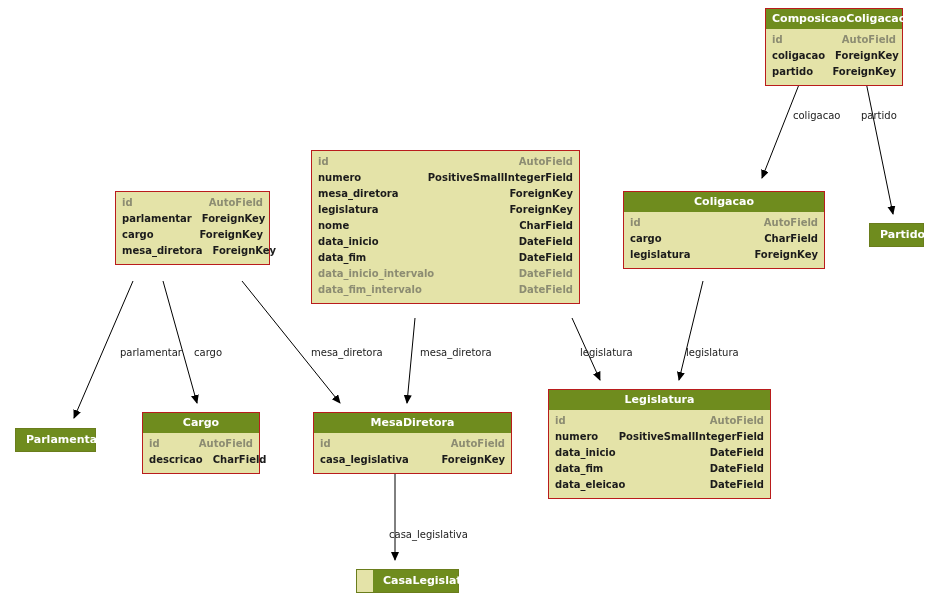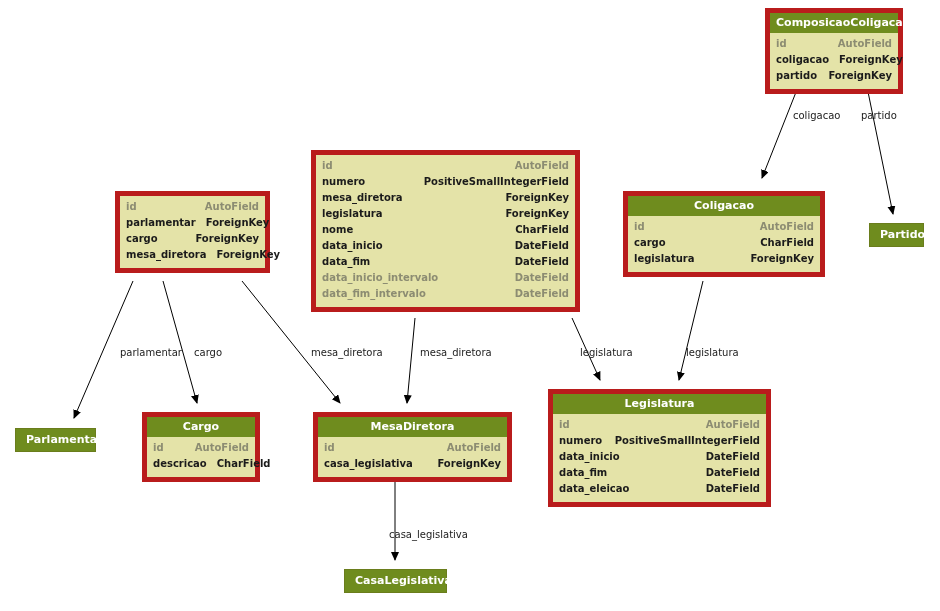--- a/index.html
+++ b/index.html
@@ -18,21 +18,21 @@
   svg.edges {
     position: absolute;
     left: 0;
     top: 0;
     width: 940px;
     height: 611px;
     pointer-events: none;
   }
   .entity {
     position: absolute;
-    border: 5px solid #b91c1c;
+    border: 1px solid #b91c1c;
     box-sizing: border-box;
     background: #e4e3a8;
   }
   .entity .title {
     background: #6f8c1e;
     color: #ffffff;
     font-weight: bold;
     font-size: 11px;
     text-align: center;
     padding: 3px 6px 4px 6px;
@@ -242,21 +242,21 @@
           </div>
           <div class="field">
             <span class="fname">casa_legislativa</span>
             <span class="ftype">ForeignKey</span>
           </div>
         </div>
       </div>
       <div class="entity simple" style="left: 15px; top: 428px; width: 81px;">
         <div class="title">Parlamentar</div>
       </div>
-      <div class="entity simple" style="left: 344px; top: 569px; width: 103px;">
+      <div class="entity simple" style="left: 356px; top: 569px; width: 103px; padding-left: 16px;">
         <div class="title">CasaLegislativa</div>
       </div>
     </div>
   <div id="labels-layer">
       <div class="edge-label" style="left: 793px; top: 110px;">coligacao</div>
       <div class="edge-label" style="left: 861px; top: 110px;">partido</div>
       <div class="edge-label" style="left: 580px; top: 347px;">legislatura</div>
       <div class="edge-label" style="left: 686px; top: 347px;">legislatura</div>
       <div class="edge-label" style="left: 120px; top: 347px;">parlamentar</div>
       <div class="edge-label" style="left: 194px; top: 347px;">cargo</div>

